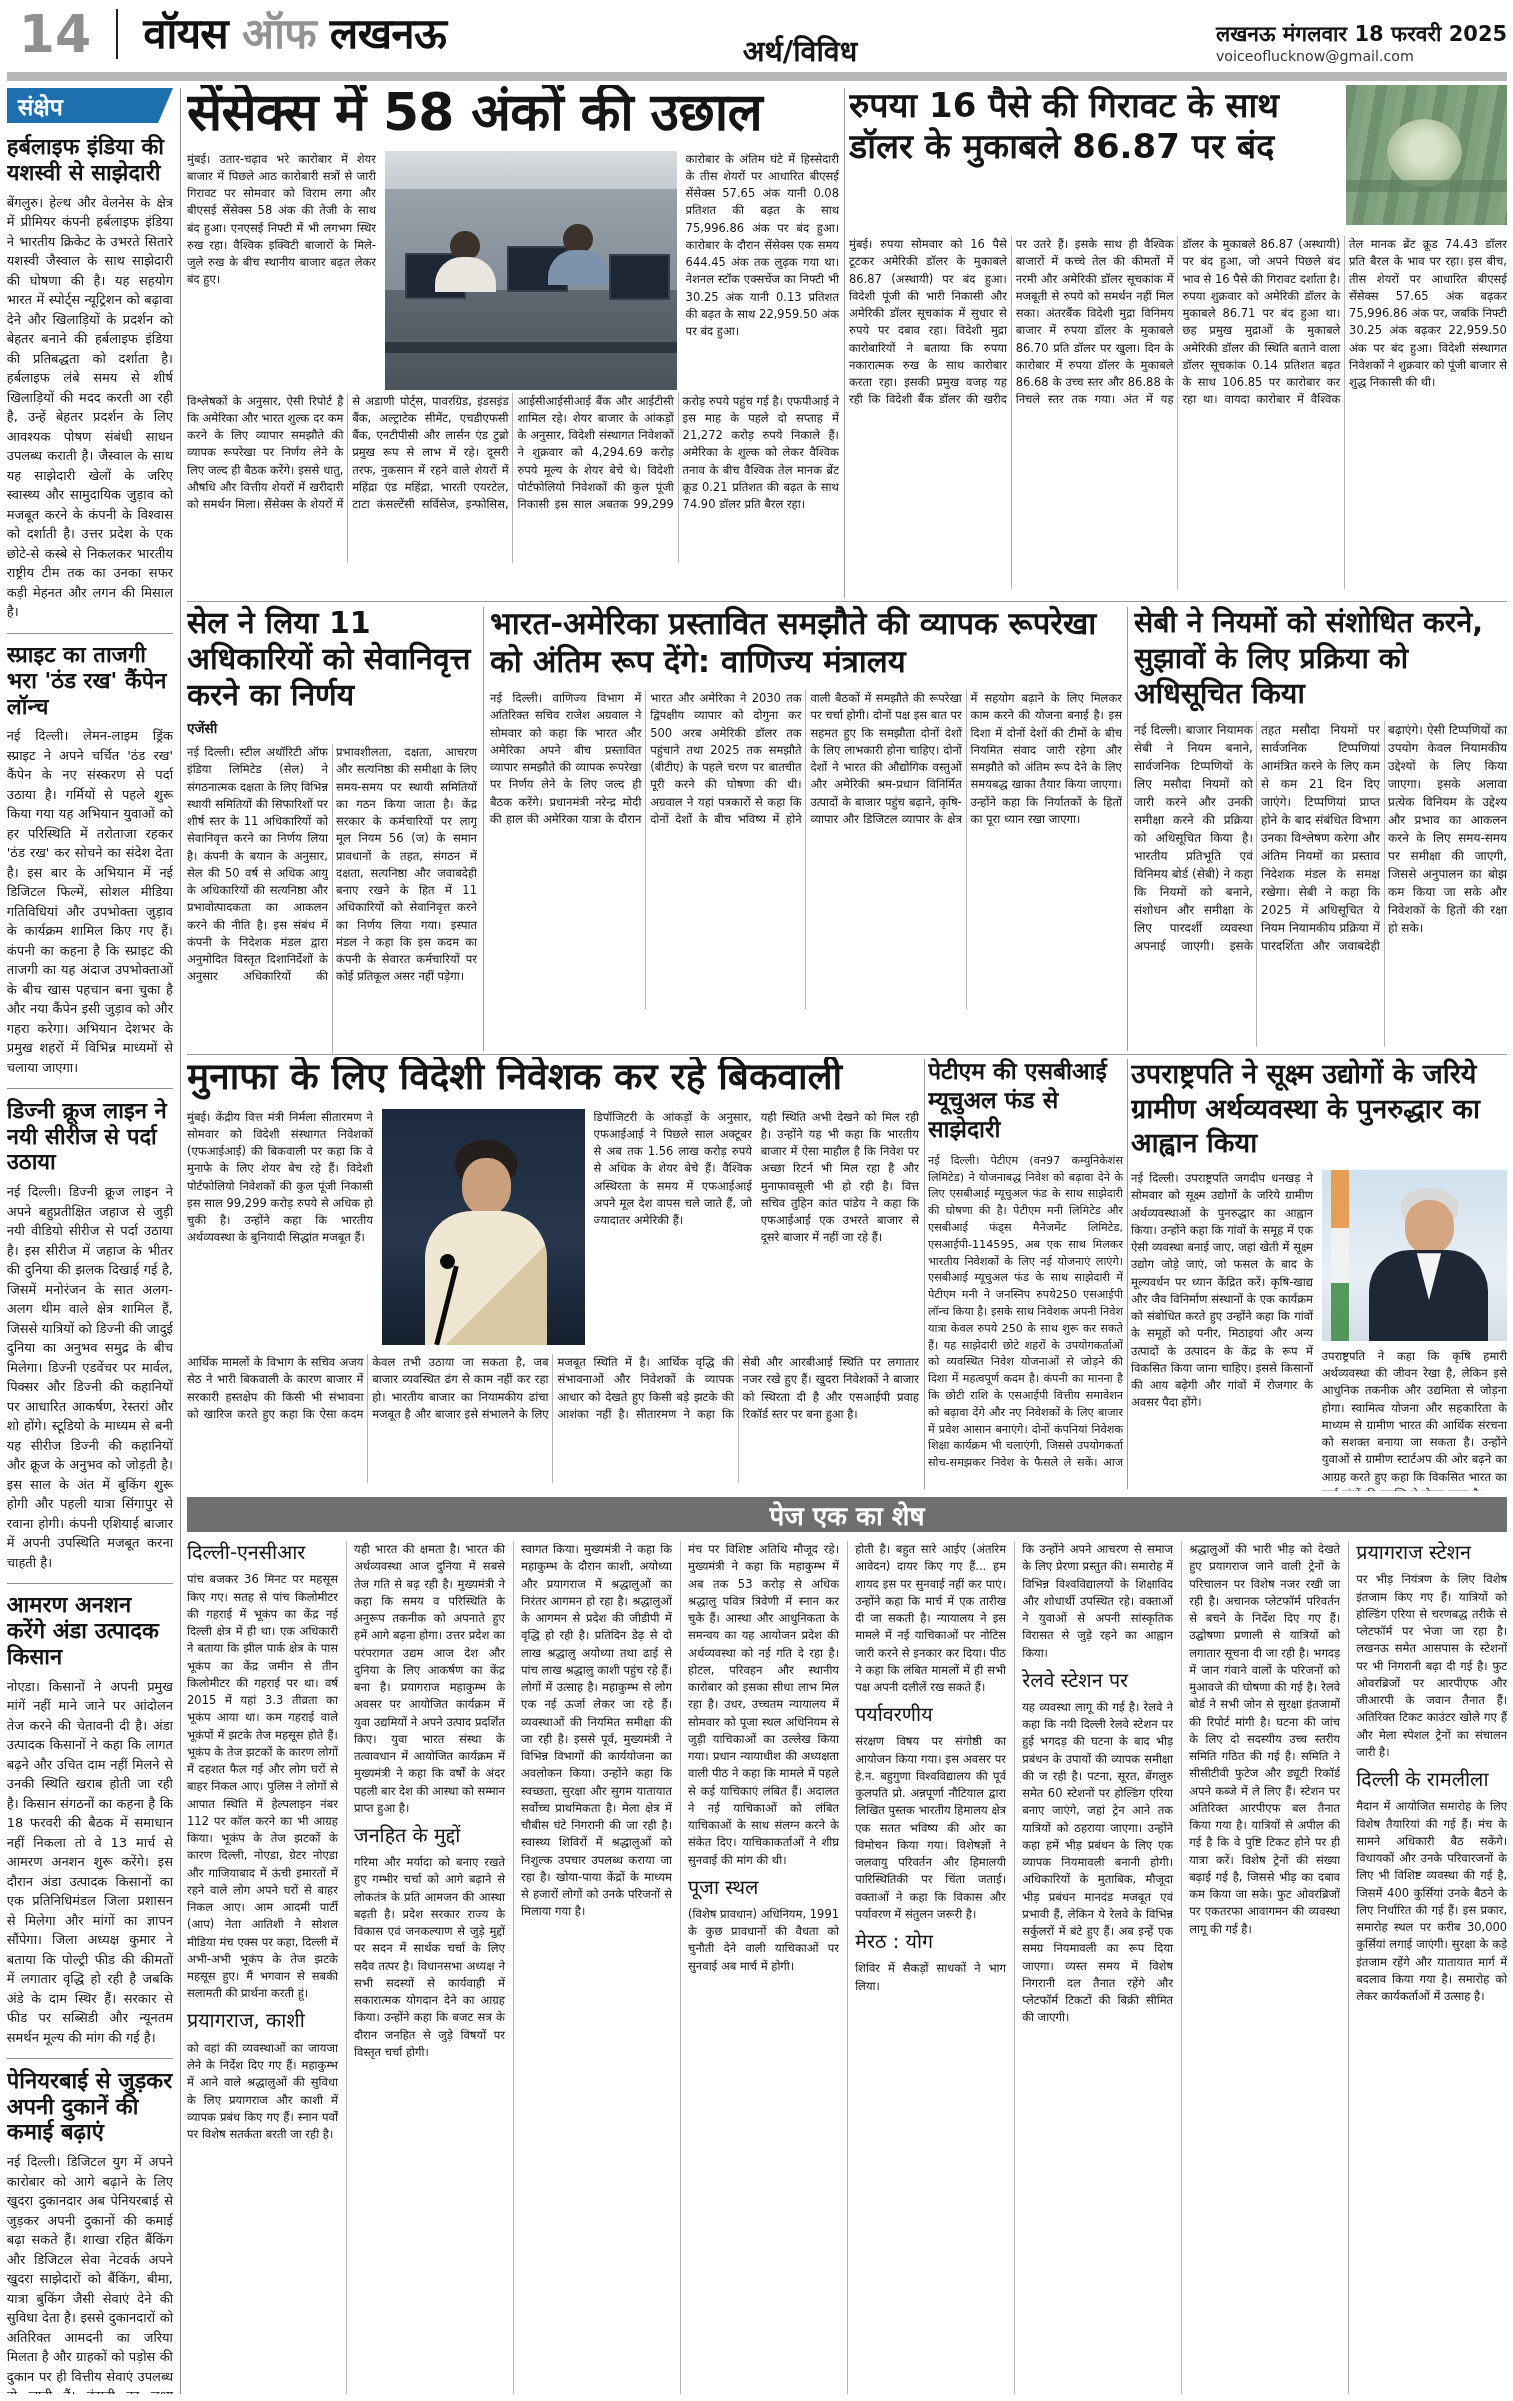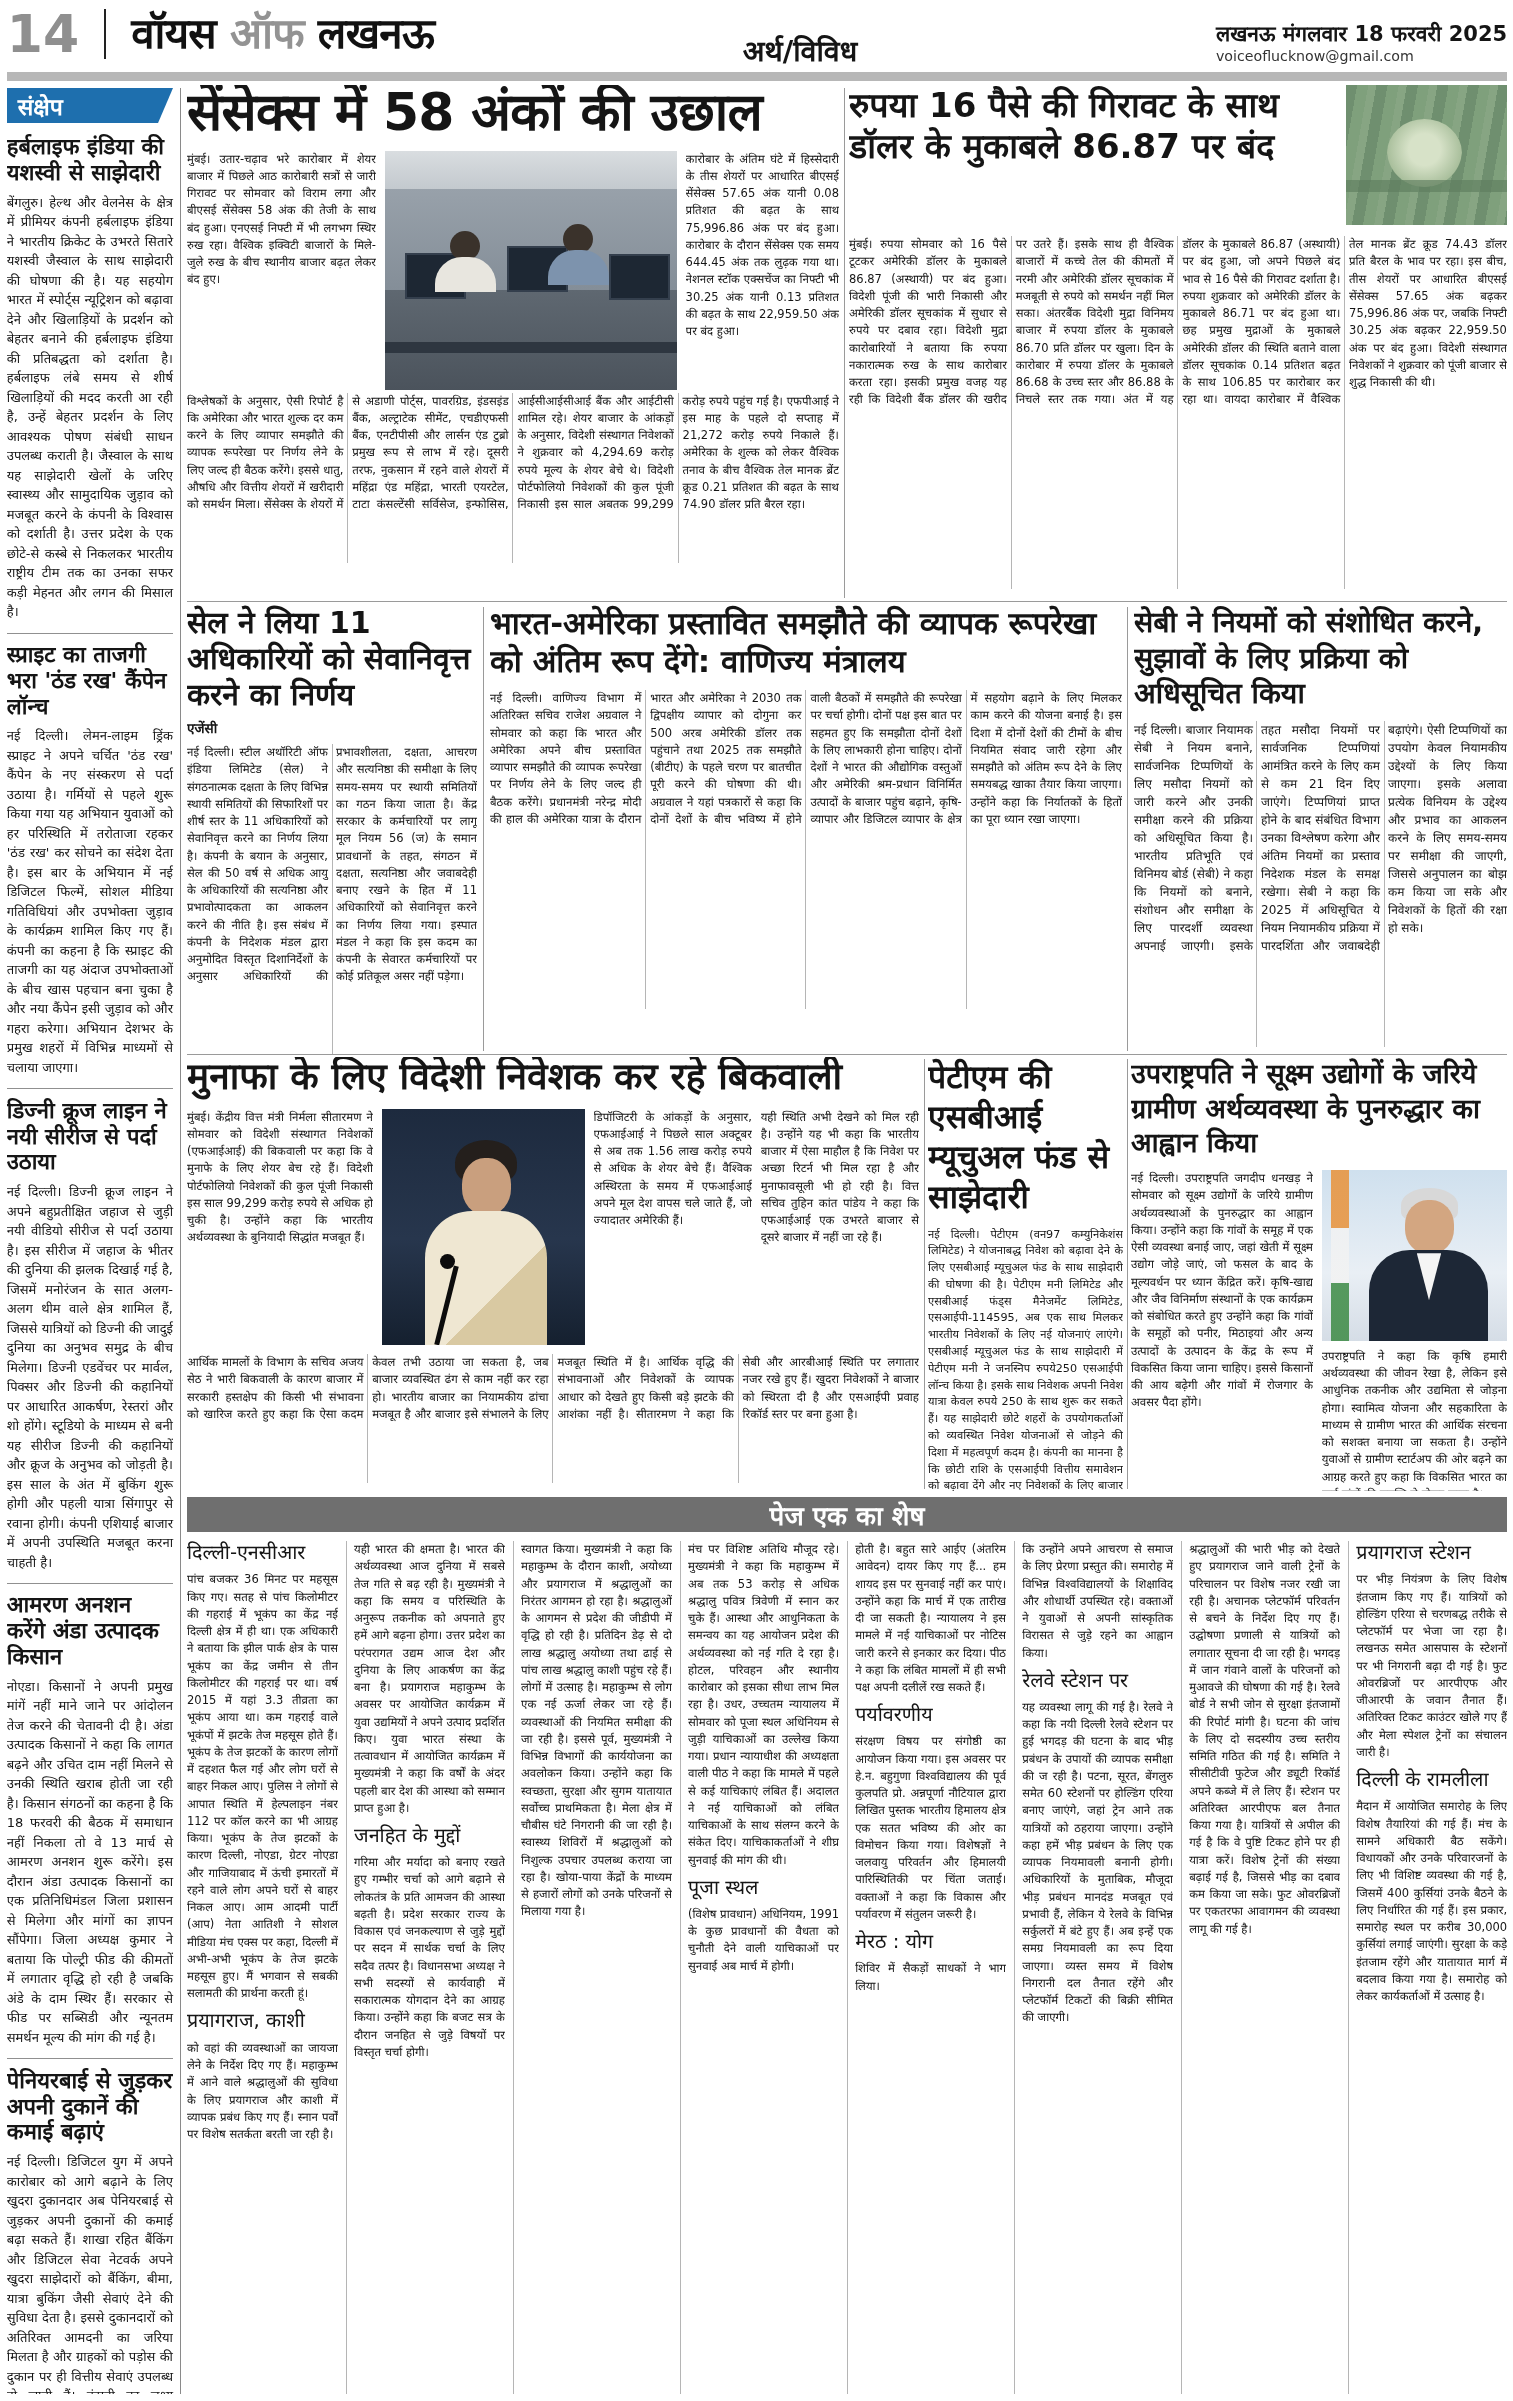--- a/index.html
+++ b/index.html
@@ -1,20 +1,20 @@
 <!DOCTYPE html>
 <html lang="hi" style="font-size:11px"><head>
 <meta charset="utf-8">
 <style>
   html,body{margin:0;padding:0;background:#e8e8e8;}
   .page{position:relative;width:1514px;height:2401px;background:#ffffff;
         font-family:"DejaVu Sans",sans-serif;color:#151515;overflow:hidden;margin:0 auto;}
   
   .masthead{position:absolute;left:6.8px;top:2.7px;right:6.8px;height:68px;}
-  .mh-left{position:absolute;left:0;top:5.4px;display:flex;align-items:center;gap:25px;}
+  .mh-left{position:absolute;left:12px;top:5.4px;display:flex;align-items:center;gap:25px;}
   .page-num{font-size:52px;font-weight:bold;color:#8f8f8f;line-height:1;}
   .mh-bar{width:2px;height:50px;background:#222;}
   .logo{font-size:42px;font-weight:bold;color:#111;line-height:1;letter-spacing:-0.7px;}
   .logo .mid{color:#939393;}
   .section-title{position:absolute;left:736px;top:28.5px;font-size:28.5px;font-weight:bold;}
   .mh-right{position:absolute;right:0;top:16.3px;text-align:left;}
   .dateline{font-size:21px;font-weight:bold;}
   .email{font-size:14.2px;color:#333;margin-top:1.4px;}
   .top-rule{position:absolute;left:6.8px;right:6.8px;top:72px;height:8.8px;background:#b7b7b7;}
   
@@ -76,21 +76,21 @@
   .photo-fm{width:203px;height:236px;flex:0 0 203px;position:relative;overflow:hidden;
      background:linear-gradient(180deg,#1d2a3e 0%,#27364d 55%,#15202f 100%);}
   .fm-hair{position:absolute;left:73px;top:31px;width:62px;height:45px;border-radius:50% 50% 40% 40%;background:#241f1c;}
   .fm-face{position:absolute;left:80px;top:49px;width:49px;height:57px;border-radius:46%;background:#c99f7e;}
   .fm-saree{position:absolute;left:43px;top:102px;width:122px;height:136px;border-radius:47px 47px 0 0;
      background:linear-gradient(135deg,#efe7d2 0 60%,#d9c9a2 60%);}
   .fm-mic{position:absolute;left:62px;top:156px;width:5.4px;height:81px;background:#0c0c0c;transform:rotate(14deg);}
   .fm-mictop{position:absolute;left:58px;top:145px;width:15px;height:15px;border-radius:50%;background:#0c0c0c;}
   .fii-row2{margin-top:9.5px;height:129px;overflow:hidden;}
   .paytm{position:absolute;left:928px;top:1057px;width:195px;height:434px;overflow:hidden;}
-  .paytm-headline{font-size:32px;font-weight:bold;line-height:1.25;margin:0 0 9.5px;}
+  .paytm-headline{font-size:23px;font-weight:bold;line-height:1.25;margin:0 0 9.5px;}
   .paytm-body{height:319px;overflow:hidden;font-size:11.2px;}
   .vp{position:absolute;left:1131px;top:1057px;width:376px;height:434px;overflow:hidden;}
   .vp-headline{font-size:27px;font-weight:bold;line-height:1.28;margin:0 0 9.5px;}
   .vp-row{display:flex;gap:8.8px;}
   .vp-colA{width:182px;overflow:hidden;height:339px;}
   .vp-colB{flex:1;overflow:hidden;height:339px;}
   .photo-vp{width:100%;height:171px;position:relative;overflow:hidden;margin-bottom:6.8px;
      background:linear-gradient(180deg,#cfe0ee 0%,#e9eff5 60%,#d5dde6 100%);}
   .vpp-flag{position:absolute;left:9.5px;top:0;width:17.6px;height:171px;
      background:linear-gradient(180deg,#e8923a 0 34%,#f2f2f2 34% 66%,#3c8a44 66%);opacity:.85;}

